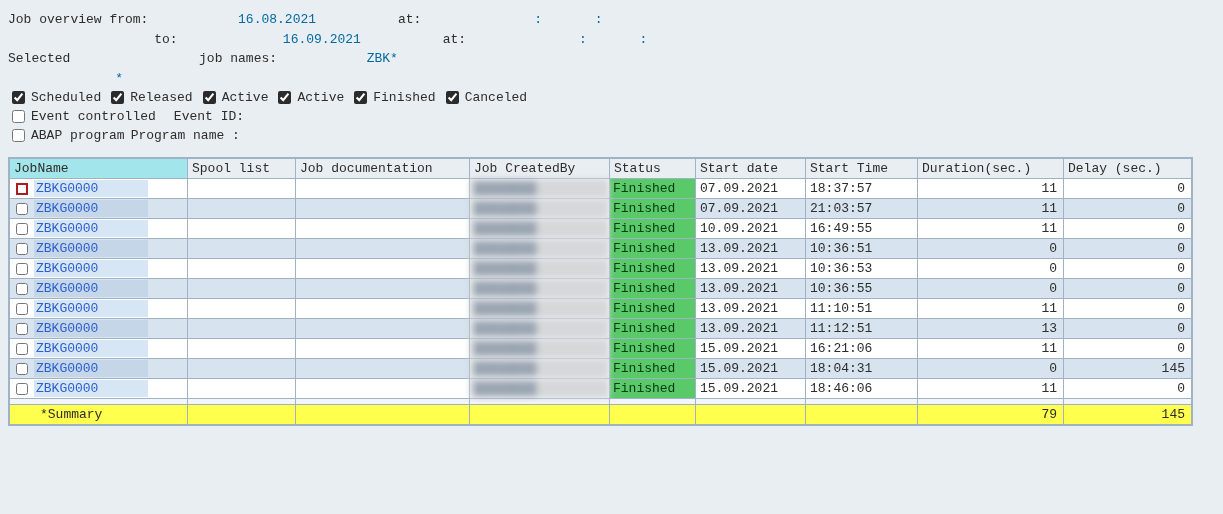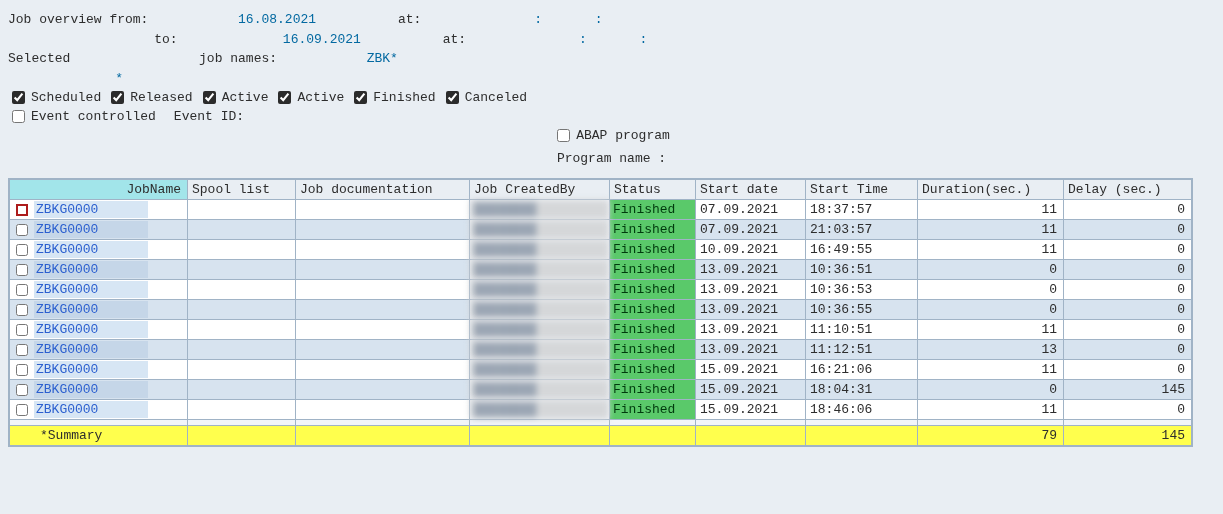--- a/index.html
+++ b/index.html
@@ -136,21 +136,21 @@
         <span>Canceled</span>
       </label>
   </div>
   <div class="filter-row extra-line" style="gap:18px;">
     <label class="chk-item">
         <input type="checkbox" class="chk" style=""> 
         <span>Event controlled</span>
       </label>
     <span>Event ID:</span>
   </div>
-  <div class="filter-row extra-line" style="flex-direction:column;">
+  <div class="filter-row extra-line" style="">
     <label class="chk-item">
         <input type="checkbox" class="chk" style=""> 
         <span>ABAP program</span>
       </label>
     <span>Program name :</span>
   </div>
 </div>
 
 <div class="table-wrap">
   <table>
@@ -160,21 +160,21 @@
       <col style="width:174px">
       <col style="width:140px">
       <col style="width:86px">
       <col style="width:110px">
       <col style="width:112px">
       <col style="width:146px">
       <col style="width:128px">
     </colgroup>
     <thead>
       <tr>
-        <th class="jn" style="text-align:right;margin-top:19px;"><span>JobName</span></th>
+        <th class="jn" style="text-align:left;margin-top:19px;"><span>JobName</span></th>
         <th>Spool list</th>
         <th>Job documentation</th>
         <th>Job CreatedBy</th>
         <th>Status</th>
         <th>Start date</th>
         <th>Start Time</th>
         <th>Duration(sec.)</th>
         <th>Delay (sec.)</th>
       </tr>
     </thead>

